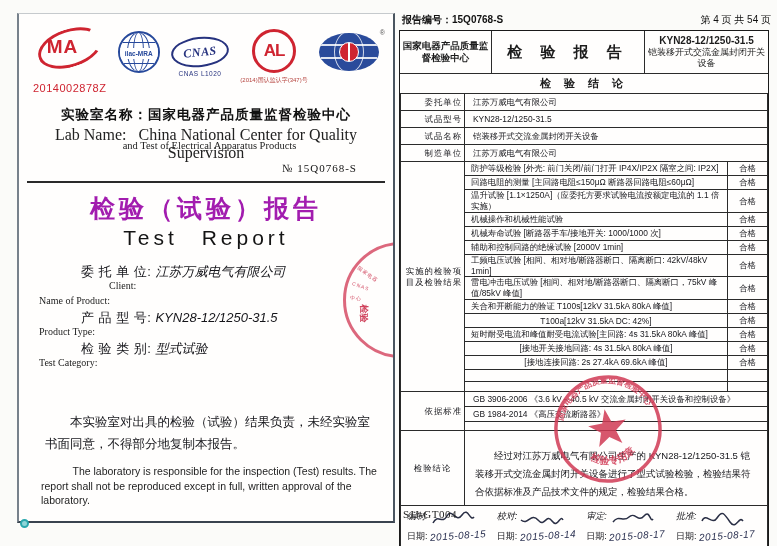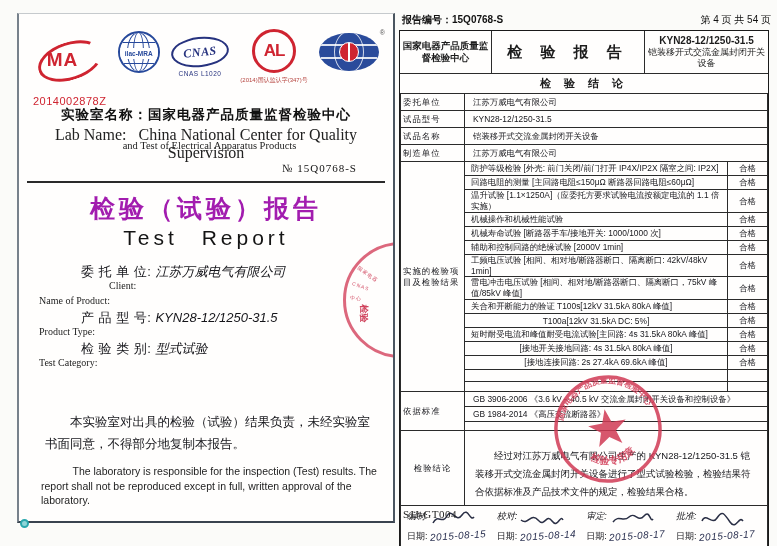--- a/index.html
+++ b/index.html
@@ -20,21 +20,21 @@
     border-right:2px solid #4a5560;
     border-bottom:2px solid #39434f;
     border-left:2px solid #77818c;
     overflow:hidden;
   }
   .logo-row {
     position:absolute; left:14px; top:15px; right:12px; height:60px;
     display:flex; justify-content:space-between; align-items:flex-start;
   }
   .logo { text-align:center; }
-  .cma-mark { position:relative; width:66px; height:38px; margin:13px auto; }
+  .cma-mark { position:relative; width:66px; height:38px; margin:0 auto; }
   .cma-ellipse { position:absolute; inset:0; border:3.5px solid #cf2430; border-radius:50%; border-right-color:transparent; transform:rotate(-18deg); }
   .cma-ma { position:absolute; left:10px; top:7px; font-size:19px; font-weight:bold; color:#cf2430; letter-spacing:1px; }
   .cma-number { font-size:11px; font-weight:normal; color:#cf2430; margin-top:15px; letter-spacing:.5px; }
   .ilac-circle { position:relative; width:42px; height:42px; border:2px solid #27499b; border-radius:50%; overflow:hidden; background:#fff; margin-top:2px; }
   .ilac-mer { position:absolute; top:-1px; bottom:-1px; left:20%; width:60%; border:1.4px solid #27499b; border-radius:50%; }
   .ilac-mer2 { left:35%; width:30%; }
   .ilac-line { position:absolute; left:2px; right:2px; height:1.4px; background:#27499b; }
   .ilac-band { position:absolute; left:0; right:0; top:15px; height:11px; background:#fff; display:flex; align-items:center; justify-content:center; }
   .ilac-band span { font-size:6.5px; font-weight:bold; color:#27499b; }
   .cnas-ellipse { width:58px; height:30px; border:2.5px solid #27337f; border-radius:50%; transform:rotate(-6deg); display:flex; align-items:center; justify-content:center; margin-top:8px; background:#fff; }
@@ -97,21 +97,21 @@
   .rp-section { border-top:1px solid #2b2b2b; height:20px; display:flex; align-items:center; justify-content:center; font-size:11px; font-weight:bold; letter-spacing:5px; }
 
   table.tbl { width:100%; border-collapse:collapse; table-layout:fixed; }
   table.tbl td { border:1px solid #2b2b2b; font-size:8.4px; color:#17171c; overflow:hidden; }
   table.tbl tr.ri { height:17px; }
   table.tbl tr.rt { height:14px; }
   table.tbl tr.re1 { height:12px; }
   table.tbl tr.re2 { height:10px; }
   table.tbl tr.rs { height:15px; }
   table.tbl tr.rs2 { height:9px; }
-  td.lbl { text-align:left; font-size:9.5px; letter-spacing:1px; padding:0 2px; }
+  td.lbl { text-align:right; font-size:9.5px; letter-spacing:1px; padding:0 2px; }
   td.val { padding-left:8px; font-size:9.5px; }
   td.item { padding-left:6px; }
   td.item.center { text-align:center; padding-left:0; }
   td.result { text-align:center; }
   td.std { padding-left:8px; font-size:9px; }
   td.concl-lbl { font-size:9.5px; letter-spacing:1px; text-align:center; }
   td.concl { padding:4px 10px; }
   .concl-text { font-size:9.5px; line-height:1.9; text-indent:2em; color:#15151a;margin-top:12px; }
   tr.r-concl { height:64px; }
   tr.r-sig { height:42px; }
@@ -292,21 +292,21 @@
           </tr>
         <tr class="rt">
             <td class="item">雷电冲击电压试验 [相间、相对地/断路器断口、隔离断口，75kV 峰值/85kV 峰值]</td>
             <td class="result">合格</td>
           </tr>
         <tr class="rt">
             <td class="item">关合和开断能力的验证 T100s[12kV  31.5kA  80kA 峰值]</td>
             <td class="result">合格</td>
           </tr>
         <tr class="rt">
-            <td class="item center">T100a[12kV  31.5kA  DC: 5%]</td>
+            <td class="item center">T100a[12kV  31.5kA  DC: 42%]</td>
             <td class="result">合格</td>
           </tr>
         <tr class="rt">
             <td class="item">短时耐受电流和峰值耐受电流试验[主回路: 4s  31.5kA  80kA 峰值]</td>
             <td class="result">合格</td>
           </tr>
         <tr class="rt">
             <td class="item center">[接地开关接地回路: 4s  31.5kA  80kA 峰值]</td>
             <td class="result">合格</td>
           </tr>

